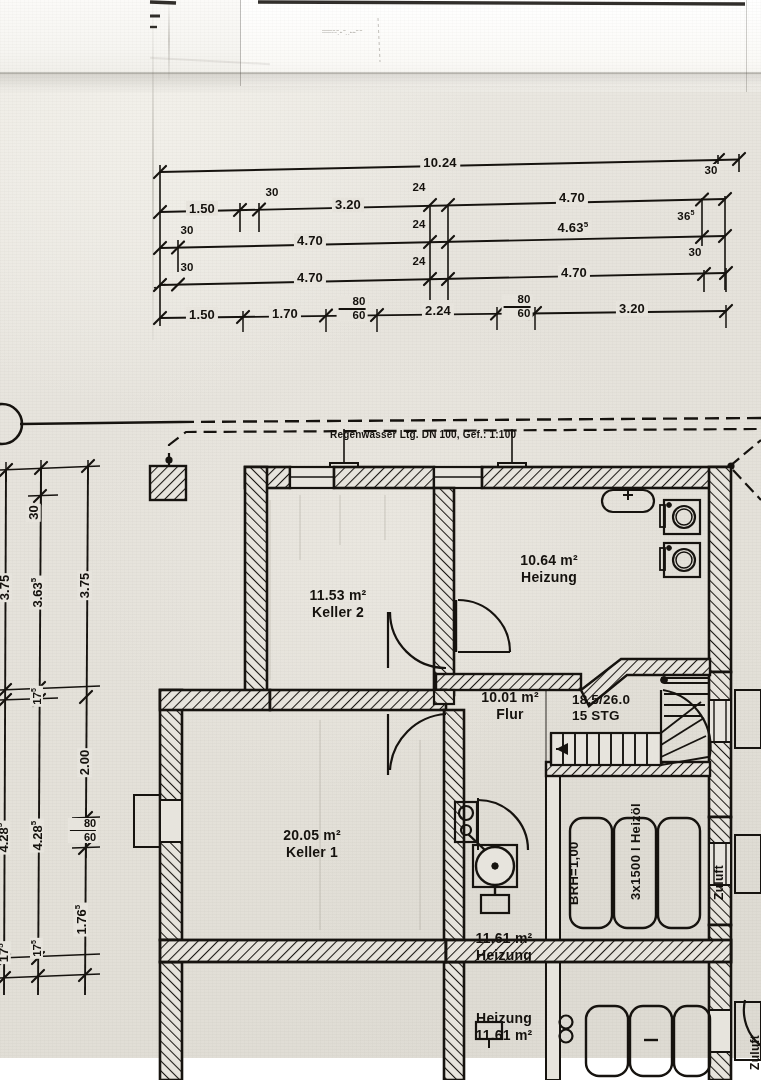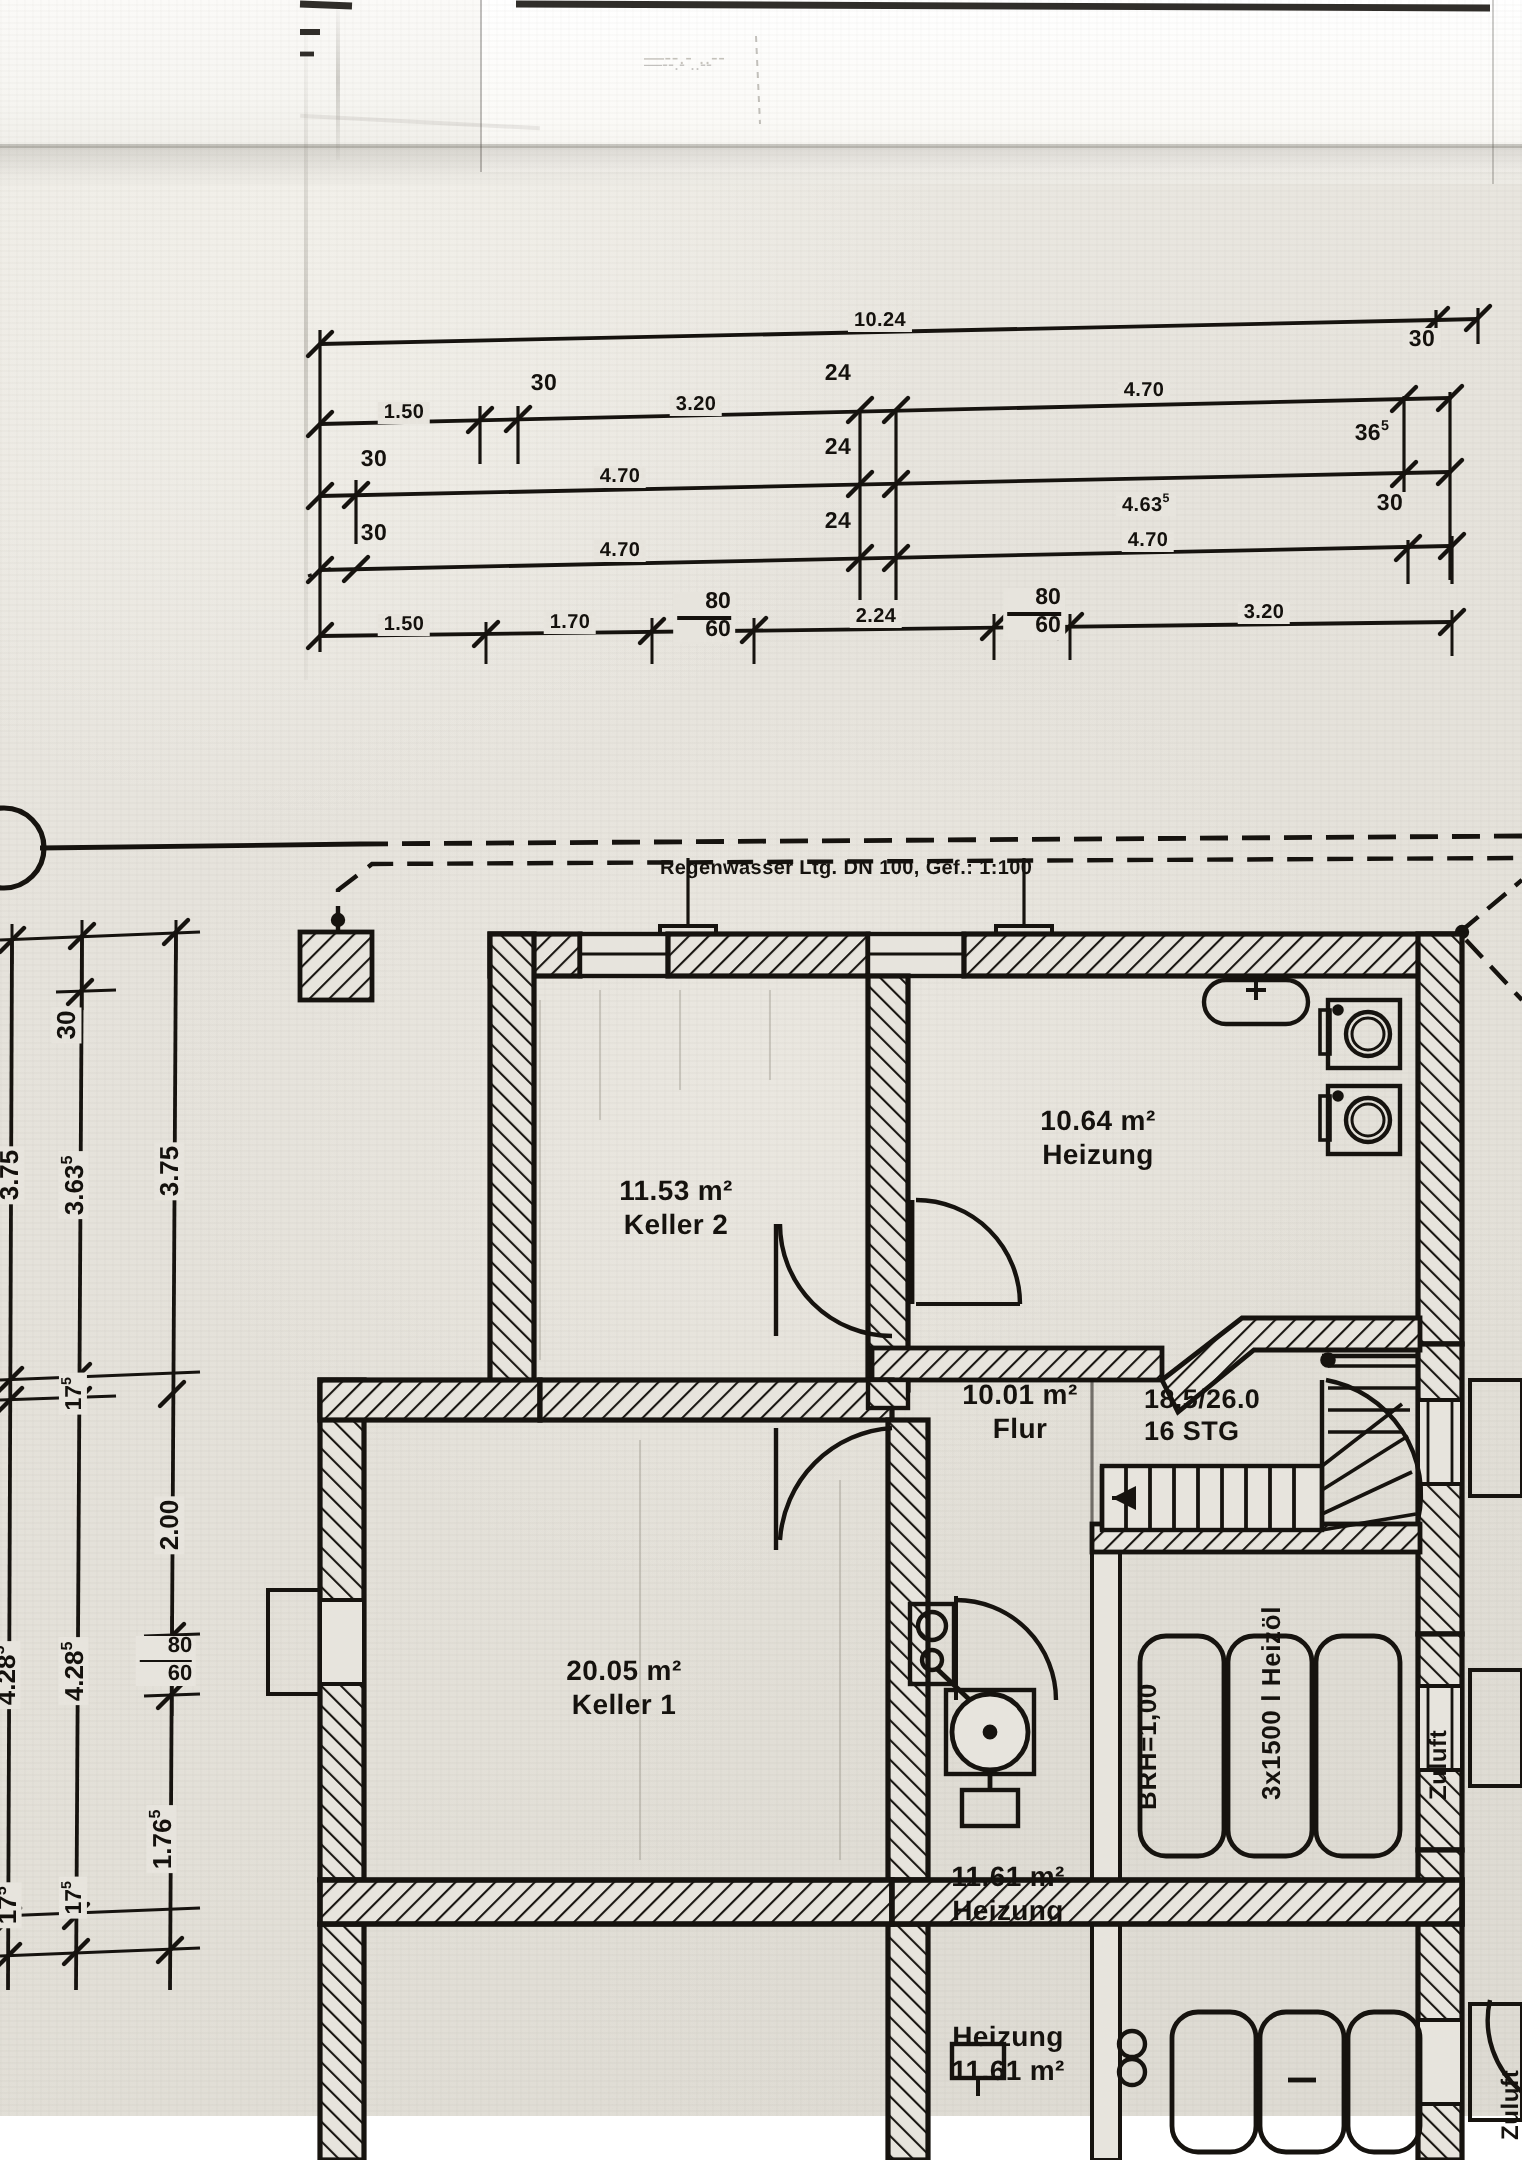--- a/index.html
+++ b/index.html
@@ -57,21 +57,21 @@
     color:#16130f;
     font-family:"Liberation Sans",sans-serif;
     white-space:nowrap;
     letter-spacing:.3px;
   }
   .sup{font-size:.62em;vertical-align:super;}
 
   
   .dim{
     position:absolute;
-    font-size:10px;font-weight:700;color:#14110d;
+    font-size:13px;font-weight:700;color:#14110d;
     transform:translateX(-50%);
     background:#e7e4dd;
     padding:0 3px;
     letter-spacing:.2px;
   }
   .dim.tiny{font-size:11.5px;}
   .dim.nobg{background:transparent;}
   .frac{
     position:absolute;transform:translateX(-50%);
     font-size:11.5px;font-weight:700;color:#14110d;
@@ -463,21 +463,21 @@
   <div class="dim" style="left:348px;top:197px;">3.20</div>
   <div class="dim tiny nobg" style="left:419px;top:181px;">24</div>
   <div class="dim" style="left:572px;top:190px;">4.70</div>
   <div class="dim tiny nobg" style="left:686px;top:209px;">
     <span>36</span><span class="sup">5</span>
   </div>
 
   <div class="dim tiny nobg" style="left:187px;top:224px;">30</div>
   <div class="dim" style="left:310px;top:233px;">4.70</div>
   <div class="dim tiny nobg" style="left:419px;top:218px;">24</div>
-  <div class="dim" style="left:573px;top:220px;margin-top:26px;">
+  <div class="dim" style="left:573px;top:220px;">
     <span>4.63</span><span class="sup">5</span>
   </div>
   <div class="dim tiny nobg" style="left:695px;top:246px;">30</div>
 
   <div class="dim tiny nobg" style="left:187px;top:261px;">30</div>
   <div class="dim" style="left:310px;top:270px;">4.70</div>
   <div class="dim tiny nobg" style="left:419px;top:255px;">24</div>
   <div class="dim" style="left:574px;top:265px;">4.70</div>
 
   <div class="dim" style="left:202px;top:307px;">1.50</div>
@@ -553,21 +553,21 @@
   </div>
   <div class="room" style="left:504px;top:911px;">
     <span>11.61 m²</span><br><span>Heizung</span>
   </div>
   <div class="room" style="left:504px;top:991px;">
     <span>Heizung</span><br><span>11.61 m²</span>
   </div>
 
   <div class="note" style="left:572px;top:692px;line-height:1.22;">
     <span>18.5/26.0</span><br>
-    <span>16 STG</span>
+    <span>15 STG</span>
   </div>
 
   <div class="vnote" style="left:566px;top:905px;transform:rotate(-90deg);">BRH=1,00</div>
   <div class="vnote" style="left:628px;top:900px;transform:rotate(-90deg);">3x1500 l Heizöl</div>
   <div class="vnote" style="left:712px;top:900px;transform:rotate(-90deg);font-size:12px;">Zuluft</div>
   <div class="vnote" style="left:748px;top:1070px;transform:rotate(-90deg);font-size:12px;">Zuluft</div>
   <div class="vnote" style="left:572px;top:1048px;transform:rotate(-90deg);font-size:12px;"></div>
 
   <div class="lbl" style="left:322px;top:24px;font-size:10px;color:#9a958a;opacity:.55;">—--.- ..--</div>
 

